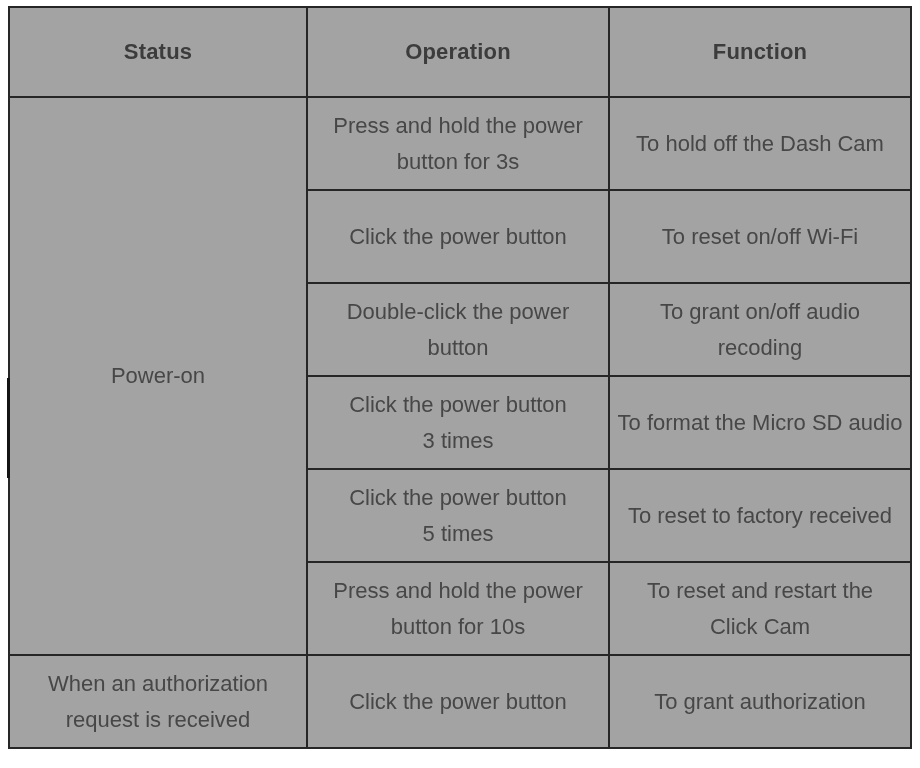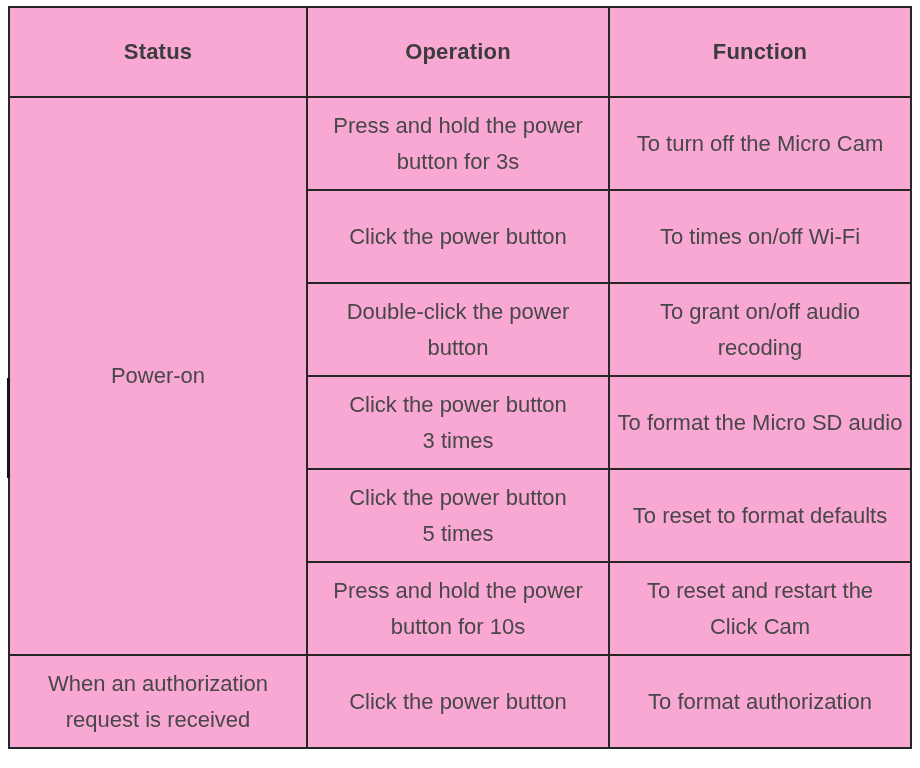--- a/index.html
+++ b/index.html
@@ -15,21 +15,21 @@
     overflow: hidden;
   }
   .table-wrap {
     position: absolute;
     left: 8px;
     top: 6px;
   }
   table.manual-table {
     border-collapse: collapse;
     table-layout: fixed;
-    background: #f9a8d4;
+    background: #a3a3a3;
   }
   col.c1 { width: 298px; }
   col.c2 { width: 302px; }
   col.c3 { width: 302px; }
   .manual-table th,
   .manual-table td {
     border: 2px solid #262626;
     text-align: center;
     vertical-align: middle;
     white-space: pre-line;
@@ -75,50 +75,50 @@
         <th>Status</th>
         <th>Operation</th>
         <th>Function</th>
       </tr>
     </thead>
     <tbody>
       <tr>
         <td rowspan="6">Power-on</td>
         <td>Press and hold the power
 button for 3s</td>
-        <td>To turn off the Micro Cam</td>
+        <td>To hold off the Dash Cam</td>
       </tr>
       <tr>
         <td>Click the power button</td>
-        <td>To times on/off Wi-Fi</td>
+        <td>To reset on/off Wi-Fi</td>
       </tr>
       <tr>
         <td>Double-click the power
 button</td>
         <td>To grant on/off audio
 recoding</td>
       </tr>
       <tr>
         <td>Click the power button
 3 times</td>
         <td>To format the Micro SD audio</td>
       </tr>
       <tr>
         <td>Click the power button
 5 times</td>
-        <td>To reset to format defaults</td>
+        <td>To reset to factory received</td>
       </tr>
       <tr>
         <td>Press and hold the power
 button for 10s</td>
         <td>To reset and restart the
 Click Cam</td>
       </tr>
       <tr>
         <td>When an authorization
 request is received</td>
         <td>Click the power button</td>
-        <td>To format authorization</td>
+        <td>To grant authorization</td>
       </tr>
     </tbody>
   </table>
   <div class="edge-artifact"></div>
 </div>
 
 </body></html>

